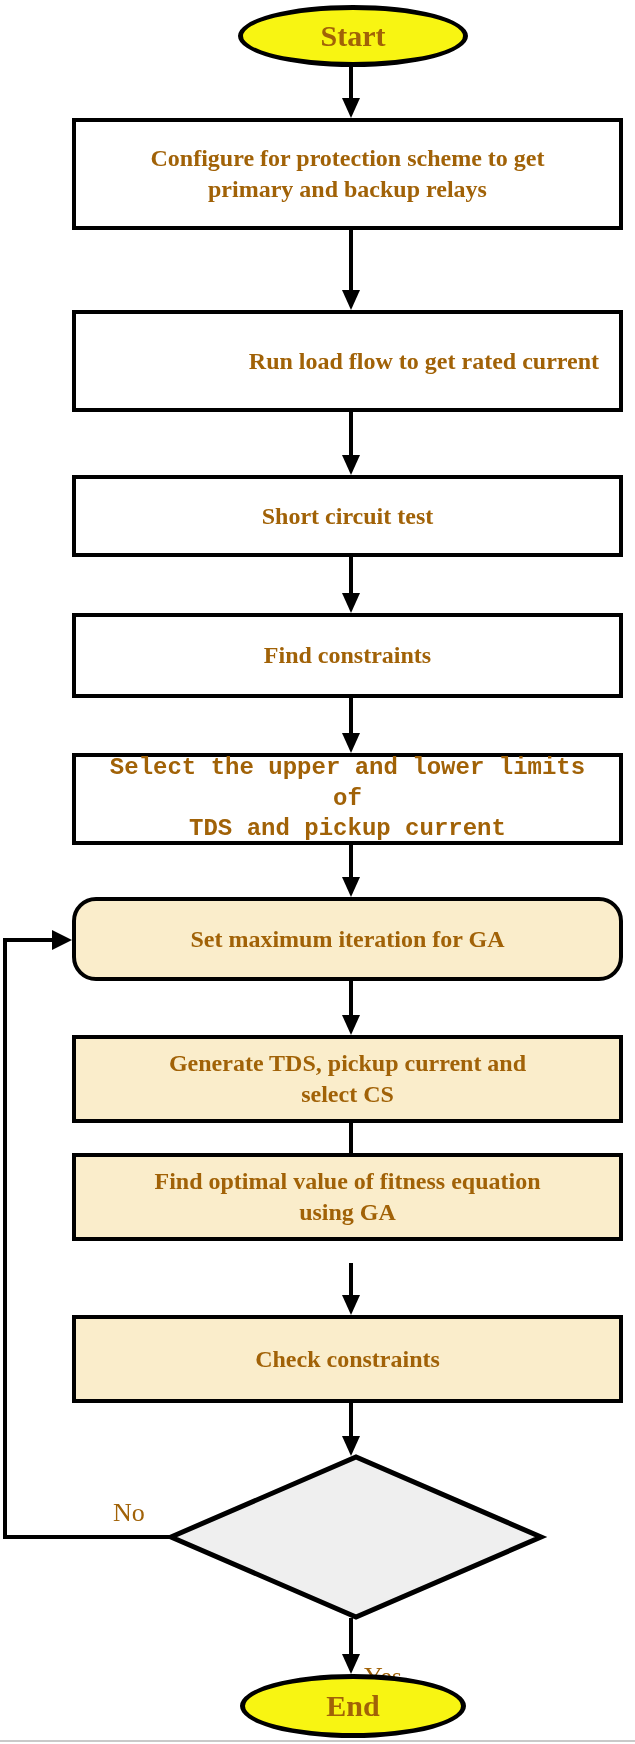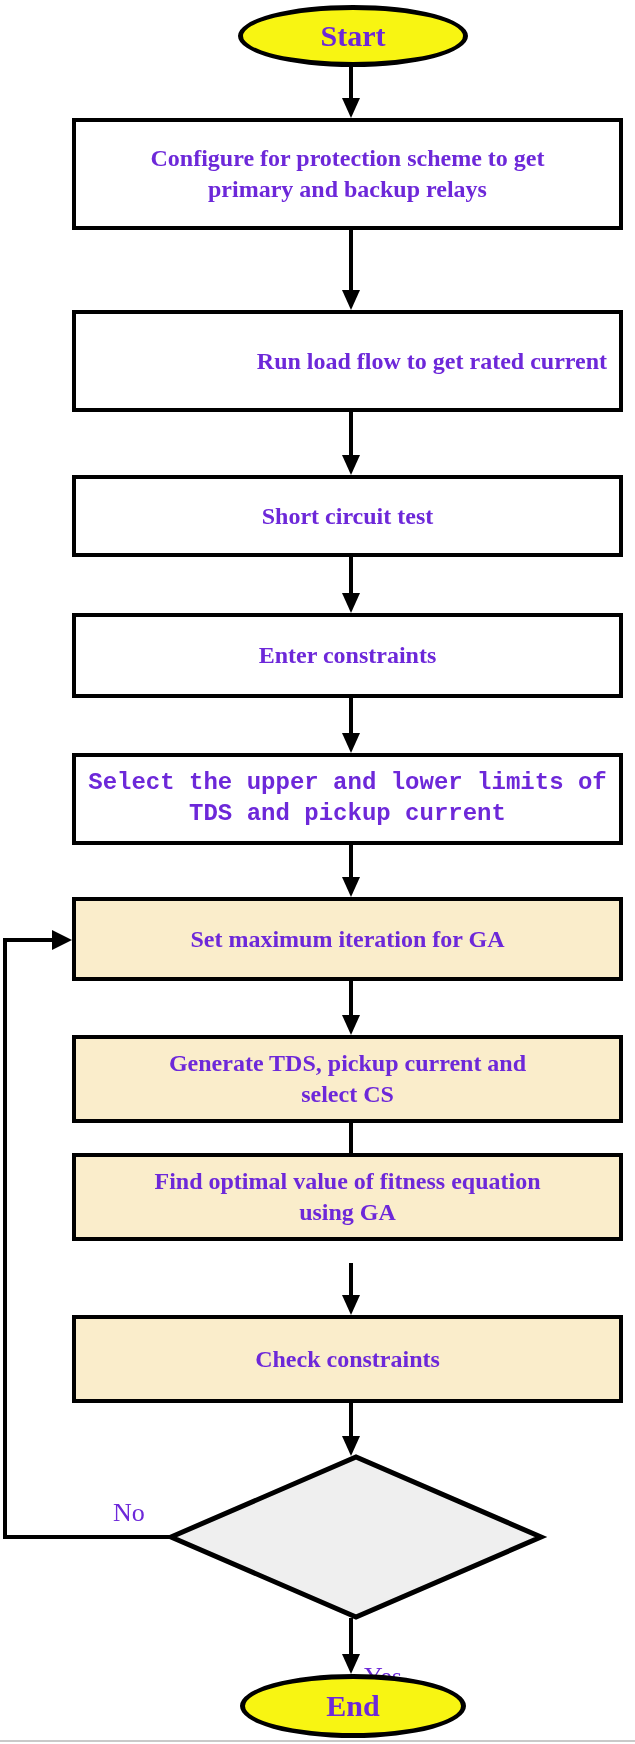--- a/index.html
+++ b/index.html
@@ -2,21 +2,21 @@
 <html style="--terminal-fill: #F8F512; --process-fill: #FFFFFF; --ga-fill: #FAEDCB; --decision-fill: #EFEFEF; --stroke: #000000;"><head>
 <meta charset="utf-8">
 <style>
   html, body { margin: 0; padding: 0; background: #ffffff; }
   .canvas {
     position: relative;
     width: 635px;
     height: 1744px;
     background: #ffffff;
     font-family: "Liberation Serif", "DejaVu Serif", serif;
-    color: #6d28d9;
+    color: #a16207;
     overflow: hidden;
   }
 
   
   .terminal {
     position: absolute;
     box-sizing: border-box;
     border: 5px solid var(--stroke);
     border-radius: 50%;
     background: var(--terminal-fill);
@@ -26,21 +26,21 @@
   .process {
     position: absolute;
     left: 72px; width: 551px;
     box-sizing: border-box;
     border: 4px solid var(--stroke);
     background: var(--process-fill);
     display: flex; align-items: center; justify-content: center;
     text-align: center;
     font-weight: bold; font-size: 24px; line-height: 1.28;
     white-space: pre-line;
-    padding: 0 12px;
+    padding: 0 20px;
   }
   .process.ga { background: var(--ga-fill); }
 
   .decision-svg { position: absolute; left: 163px; top: 1449px; }
   .decision-poly {
     fill: var(--decision-fill);
     stroke: var(--stroke);
     stroke-width: 5px;
     stroke-linejoin: miter;
   }
@@ -140,29 +140,29 @@
 
   <div class="process" style="top:310px; height:102px;justify-content:flex-end;">
     <span>Run load flow to get rated current</span>
   </div>
 
   <div class="process" style="top:475px; height:82px;">
     <span>Short circuit test</span>
   </div>
 
   <div class="process" style="top:613px; height:85px;">
-    <span>Enter constraints</span>
+    <span>Find constraints</span>
   </div>
 
   <div class="process" style="top:753px; height:92px;font-family:Liberation Mono, monospace;">
     <span>Select the upper and lower limits of
 TDS and pickup current</span>
   </div>
 
-  <div class="process ga" style="top:897px; height:84px;">
+  <div class="process ga" style="top:897px; height:84px;border-radius:24px;">
     <span>Set maximum iteration for GA</span>
   </div>
 
   <div class="process ga" style="top:1035px; height:88px;">
     <span>Generate TDS, pickup current and
 select CS</span>
   </div>
 
   <div class="process ga" style="top:1153px; height:88px;">
     <span>Find optimal value of fitness equation

